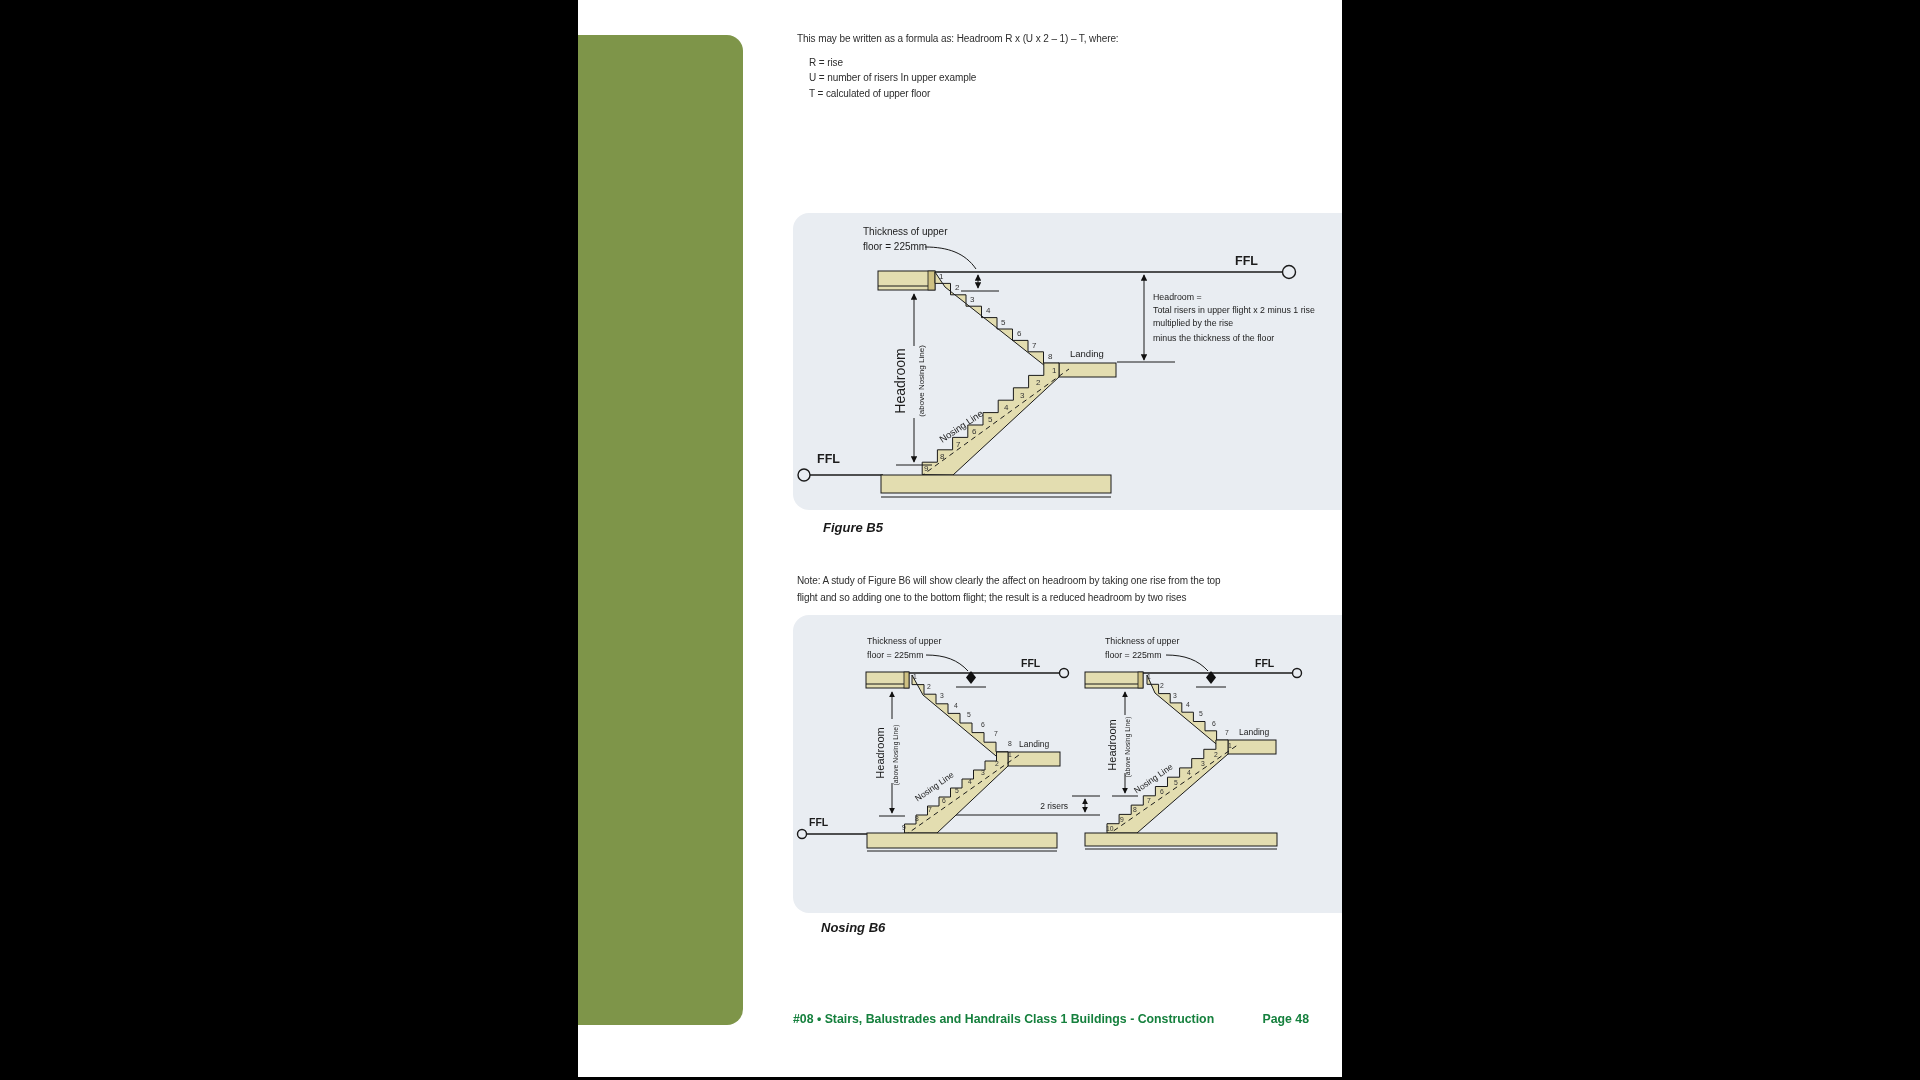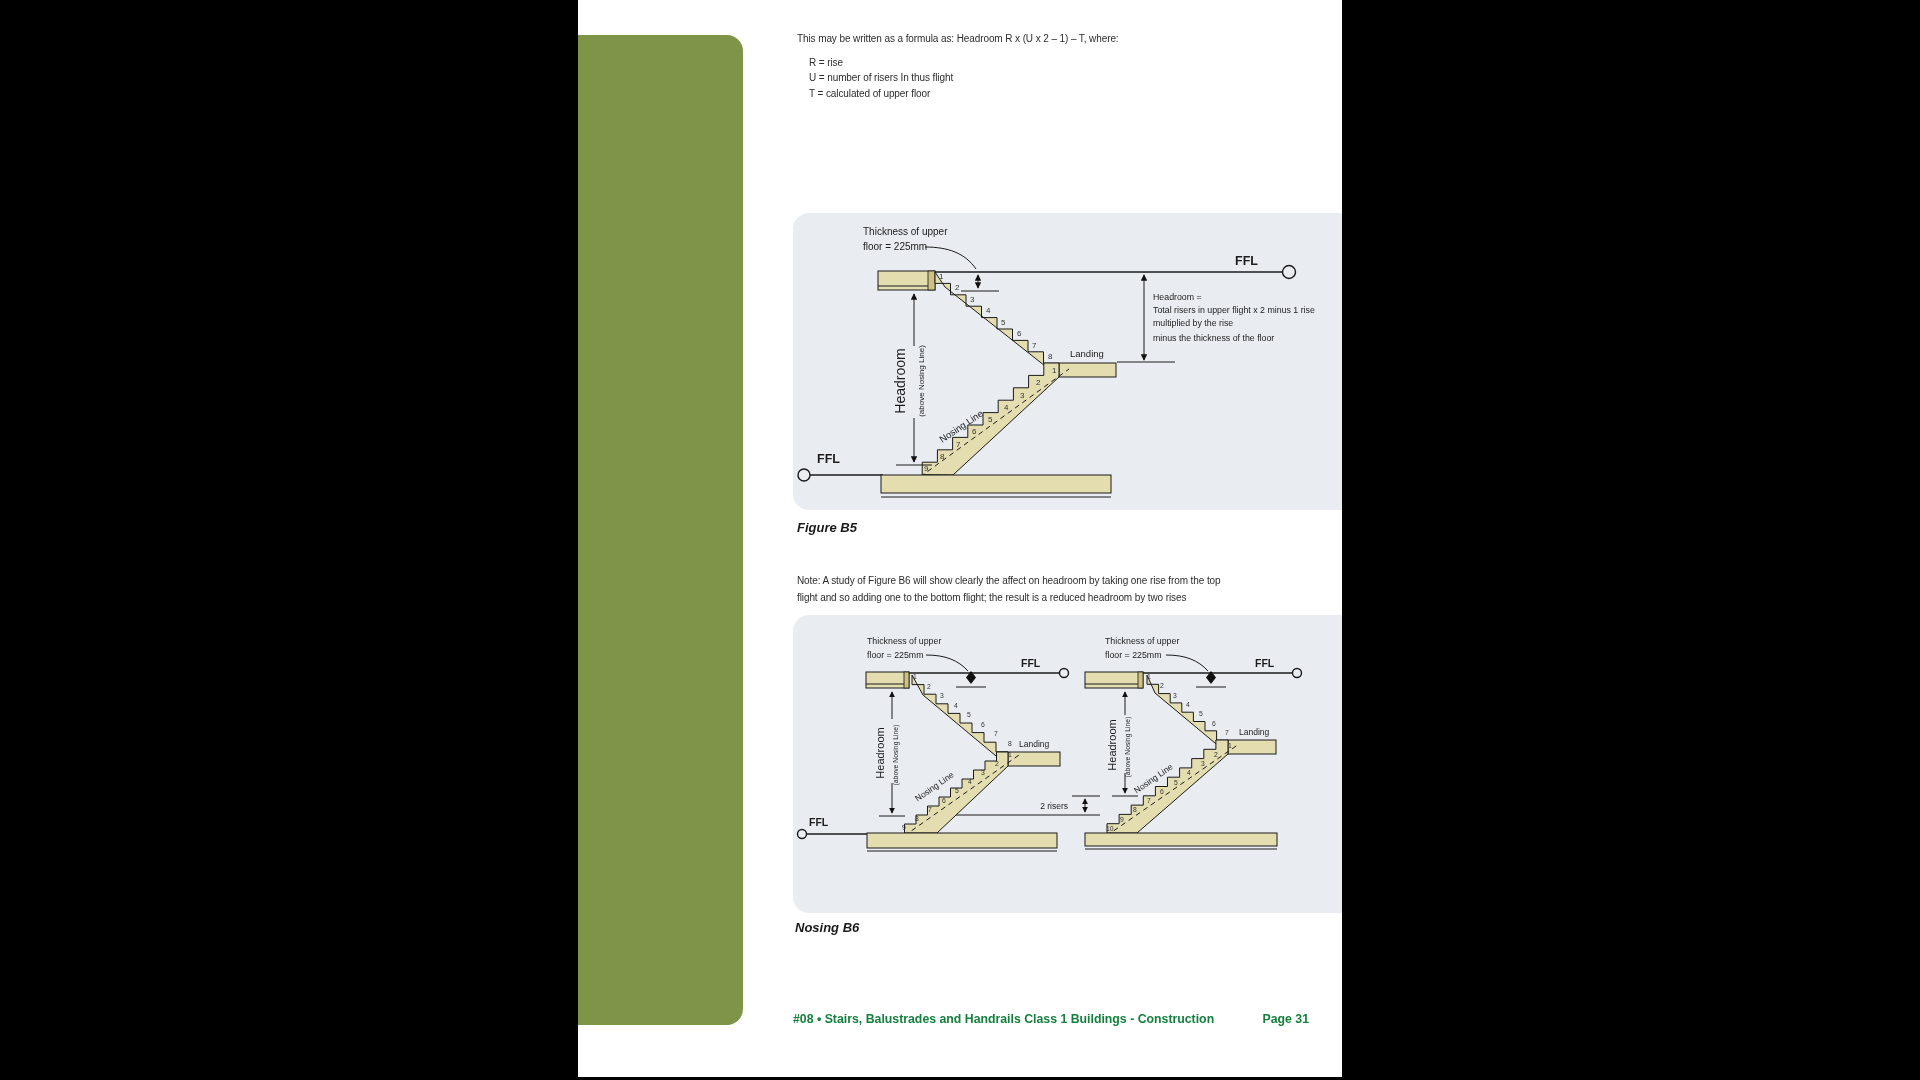--- a/index.html
+++ b/index.html
@@ -10,21 +10,21 @@
   body{background:var(--c-bg);width:1920px;height:1080px;overflow:hidden;
        font-family:"Liberation Sans","DejaVu Sans",sans-serif;}
   .stage{position:relative;width:1920px;height:1080px;background:var(--c-bg);}
   .paper{position:absolute;left:578px;top:0;width:764px;height:1077px;background:var(--c-paper);}
   .accent{position:absolute;left:0;top:35px;width:165px;height:990px;background:var(--c-accent);
           border-radius:0 16px 16px 0;}
   .txt{position:absolute;color:var(--c-body);font-size:10px;line-height:15.4px;letter-spacing:-0.1px;white-space:nowrap;}
   .t-intro{left:219px;top:31px;}
   .t-defs{left:231px;top:55px;}
   .t-calc{left:219px;top:108px;}
-  .caption{position:absolute;color:#1a1a1a;font-size:13px;font-weight:bold;font-style:italic;white-space:nowrap;}
+  .caption{position:absolute;color:#1a1a1a;font-size:13px;font-weight:bold;font-style:italic;white-space:nowrap;margin-left:26px;}
   .cap-b5{left:219px;top:520px;}
   .cap-b6{left:217px;top:920px;}
   .note{left:219px;top:572px;line-height:17.2px;}
   .panel{position:absolute;left:215px;background:var(--c-panel);border-radius:16px 0 0 16px;overflow:hidden;}
   .panel-b5{top:213px;width:549px;height:297px;}
   .panel-b6{top:615px;width:549px;height:298px;}
   .panel svg{display:block;}
   .footer{position:absolute;left:215px;top:1012px;width:516px;display:flex;justify-content:space-between;
           color:#15803d;font-size:12.3px;font-weight:bold;white-space:nowrap;}
   
@@ -50,21 +50,21 @@
 <body>
 
 <div class="stage">
  <div class="paper">
   <div class="accent"></div>
 
   <div class="txt t-intro">This may be written as a formula as: Headroom R x (U x 2 – 1) – T, where:</div>
 
   <div class="txt t-defs">
     <div>R = rise</div>
-    <div>U = number of risers In thus flight</div>
+    <div>U = number of risers In upper example</div>
     <div>T = calculated of upper floor</div>
   </div>
 
 
   <div class="panel panel-b5">
    <svg width="549" height="297" viewBox="0 0 549 297">
     <defs>
       <marker id="ah5" viewBox="0 0 8 8" refX="7" refY="4" markerWidth="6.5" markerHeight="6.5" orient="auto">
         <path d="M0,0 L8,4 L0,8 z" fill="#111"></path>
       </marker>
@@ -320,16 +320,16 @@
         <line class="ln" x1="292" y1="234" x2="484" y2="234"></line>
       </g>
     </g>
    </svg>
   </div>
 
   <div class="caption cap-b6">Nosing B6</div>
 
   <div class="footer">
     <span>#08 • Stairs, Balustrades and Handrails Class 1 Buildings - Construction</span>
-    <span>Page 31</span>
+    <span>Page 48</span>
   </div>
  </div>
 </div>
 
 </body></html>

